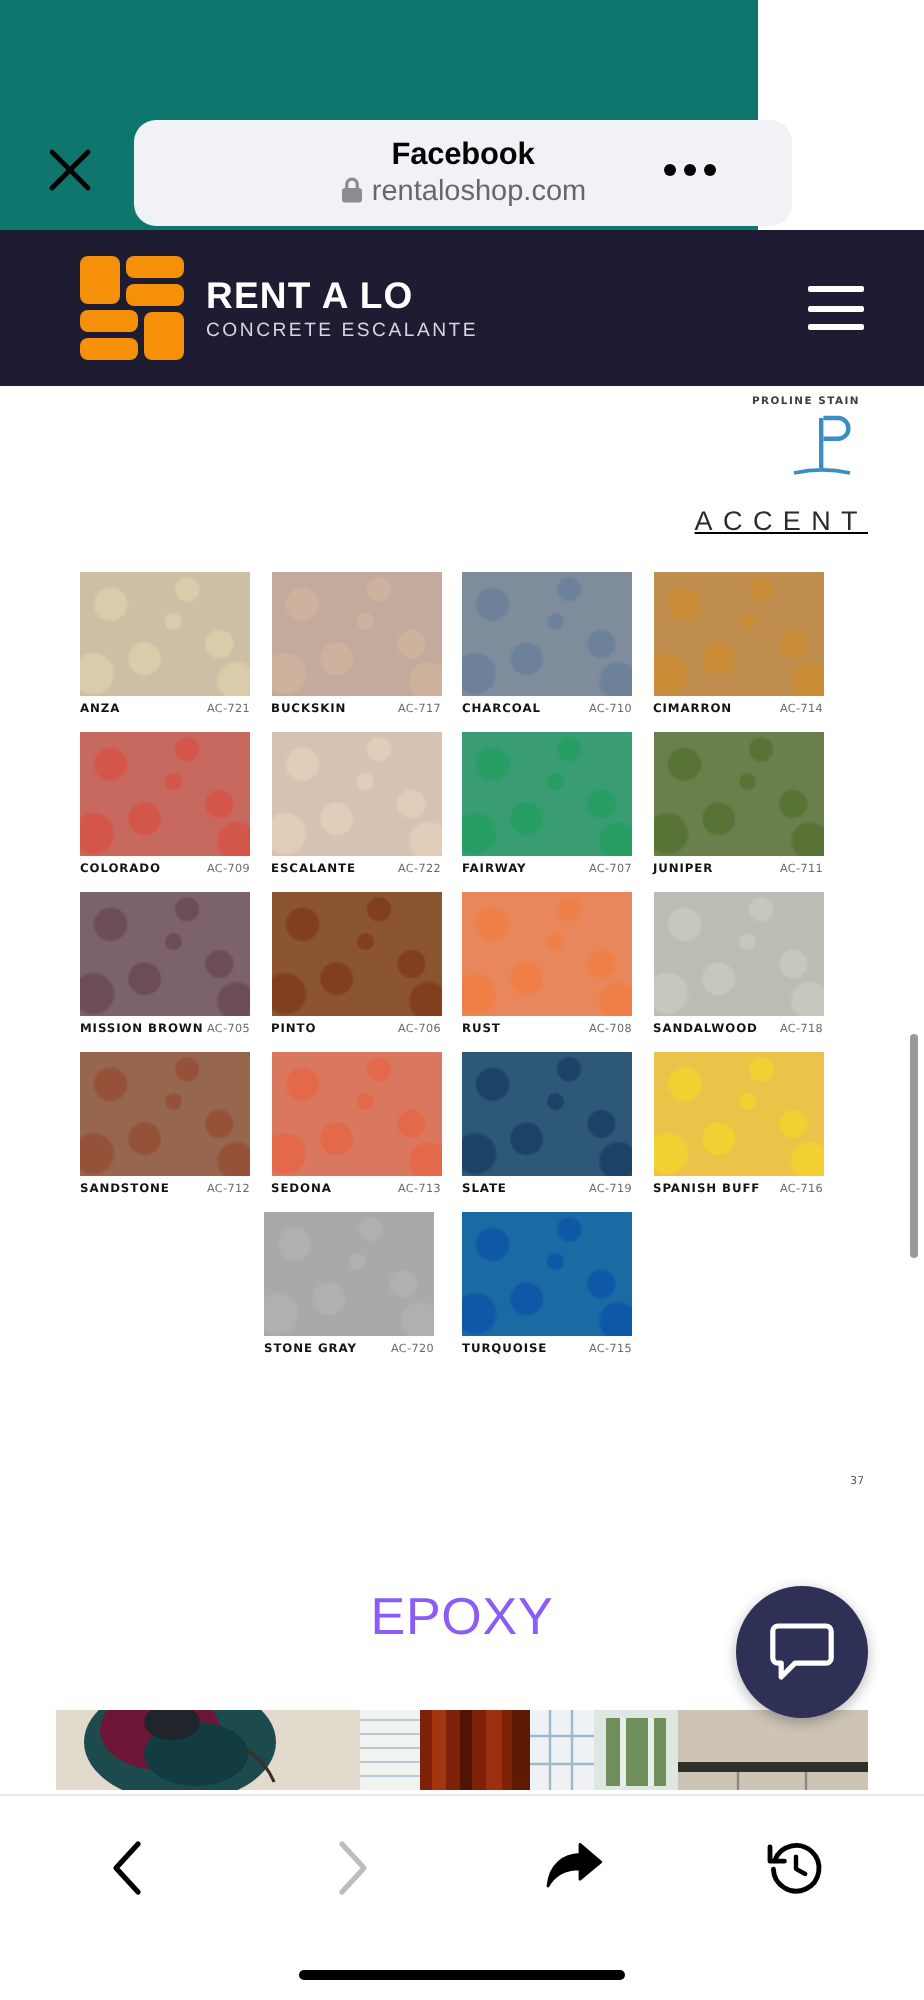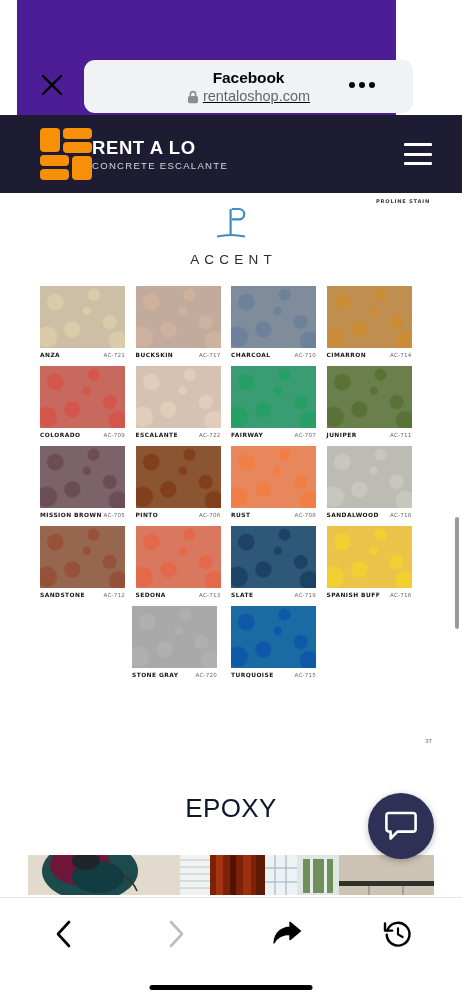--- a/index.html
+++ b/index.html
@@ -6,59 +6,59 @@
   html, body {
     width: 462px; height: 1000px;
     background: #ffffff;
     font-family: "Liberation Sans", sans-serif;
     overflow: hidden;
   }
   #app { position: relative; width: 462px; height: 1000px; background:#fff; }
 
   
   .browser-bar {
-    position: absolute; top: 0; left: 17px; width: 379px; height: 115px;
-    background: #4c1d95;
+    position: absolute; top: 0; left: 0; width: 379px; height: 115px;
+    background: #0f766e;
     display: flex; align-items: center;
   }
   .close-btn {
     position: absolute; left: 18px; top: 68px;
     width: 34px; height: 34px; cursor: pointer;
     display: flex; align-items: center; justify-content: center;
   }
   .close-btn svg { display:block; }
   .url-pill {
     position: absolute; left: 67px; top: 60px;
     width: 329px; height: 53px;
     background: #f0f2f5; border-radius: 11px;
     display: flex; flex-direction: column;
     align-items: center; justify-content: center;
     cursor: pointer;
   }
   .url-title {
     font-size: 15.5px; font-weight: bold; color: #050505;
     line-height: 19px; letter-spacing: -0.1px;
   }
-  .url-row { display: flex; align-items: center; gap: 4px; margin-top: 1px; text-decoration: underline; }
+  .url-row { display: flex; gap: 4px; margin-top: 1px; }
   .url-domain { font-size: 14.5px; color: #65676b; line-height: 17px; }
   .lock-icon { display: block; }
   .more-btn {
     position: absolute; right: 16px; top: 72px;
     width: 36px; height: 26px; cursor: pointer;
     display: flex; align-items: center; justify-content: center; gap: 4px;
   }
   .more-btn i { width: 6px; height: 6px; border-radius: 50%; background: #050505; display:block; }
 
   
   .site-header {
     position: absolute; top: 115px; left: 0; width: 462px; height: 78px;
     background: #1d1c33;
     display: flex; align-items: center;
   }
-  .brand { position: absolute; left: 40px; top: 128px; display: flex; align-items: center; cursor: pointer; }
+  .brand { position: absolute; left: 40px; top: 128px; display: flex; align-items: center; gap: 11px; cursor: pointer; }
   .brand-mark { width: 52px; height: 52px; position: relative; }
   .brand-mark b {
     position: absolute; background: #f79009; border-radius: 4px; display:block;
   }
   .bm1 { left: 0;    top: 0;    width: 20px; height: 24px; }
   .bm2 { left: 23px; top: 0;    width: 29px; height: 11px; }
   .bm3 { left: 23px; top: 14px; width: 29px; height: 11px; }
   .bm4 { left: 0;    top: 27px; width: 29px; height: 11px; }
   .bm5 { left: 0;    top: 41px; width: 29px; height: 11px; }
   .bm6 { left: 32px; top: 28px; width: 20px; height: 24px; }
@@ -81,21 +81,21 @@
   
   .catalog {
     position: absolute; top: 193px; left: 28px;
     width: 406px; height: 555px; background: #ffffff;
   }
   .proline-stain {
     position: absolute; right: 4px; top: 5px;
     font-size: 5.2px; letter-spacing: 0.75px; font-weight: bold;
     color: #3d3d3d; font-family: "DejaVu Sans", sans-serif;
   }
-  .guide-head { position: absolute; top: 13px; left: 0; width: 406px; text-align: center; }
+  .guide-head { position: absolute; top: 13px; left: 0; width: 406px; text-align: right; text-decoration: underline; }
   .p-logo { margin: 0 auto; width: 46px; height: 36px; }
   .accent-word {
     margin-top: 6px; font-size: 13.5px; letter-spacing: 5.2px;
     color: #2b2b2b; font-family: "Liberation Sans", sans-serif;
     padding-left: 5px;
   }
   .guide-word {
     margin-top: 3px; font-size: 10.2px; letter-spacing: 1.1px;
     font-weight: bold; color: #1a1a1a;
     font-family: "DejaVu Sans", sans-serif;
@@ -129,21 +129,21 @@
     font-family: "DejaVu Sans", sans-serif;
   }
   .page-num {
     position: absolute; right: 2px; bottom: 4px;
     font-size: 5.4px; color: #555; font-family: "DejaVu Sans", sans-serif;
   }
 
   
   .epoxy-title {
     position: absolute; top: 793px; left: 0; width: 462px;
-    text-align: center; font-size: 26px; color: #0f172a;
+    text-align: center; font-size: 26px; color: #8b5cf6;
     letter-spacing: 0.4px; font-family: "Liberation Sans", sans-serif;
   }
   .epoxy-strip {
     position: absolute; top: 855px; left: 28px;
     width: 406px; height: 40px; overflow: hidden; display: flex;
   }
   .es { height: 40px; position: relative; overflow: hidden; }
   .es1 { width: 152px; }
   .es2 { width: 30px; }
   .es3 { width: 55px; }

